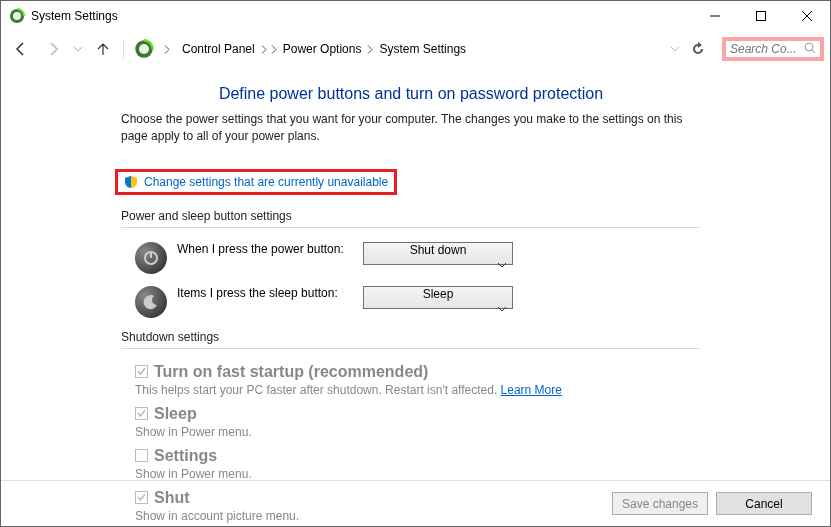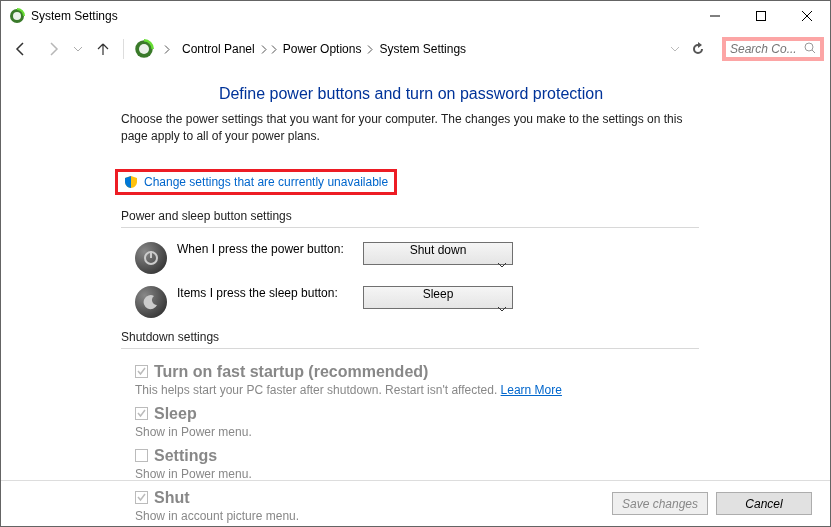--- a/index.html
+++ b/index.html
@@ -49,21 +49,21 @@
     .option { margin-left: 14px; margin-bottom: 8px; color: #888;}
     .option .opt-head { display:flex; align-items:center; gap: 6px;}
     .option .checkbox { width: 13px; height: 13px; border: 1px solid #bbb; display:flex; align-items:center; justify-content:center; background:#fff;}
     .option .checkbox svg { display:block;}
     .option .opt-title { font-weight: bold; font-size: 16px;}
     .option .opt-desc { font-size: 12px; margin-top: 2px;}
     .learn-more { color:#0066cc; text-decoration: underline;}
     
     
     .footer { position: absolute; bottom: 0; left: 0; right: 0; height: 46px; border-top: 1px solid #ddd; display:flex; align-items:center; justify-content:flex-end; padding-right: 18px; gap: 8px;}
-    .btn { width: 96px; height: 23px; border: 1px solid #adadad; background: #e1e1e1; font-size: 12px; display:flex; align-items:center; justify-content:center;font-style:italic;}
+    .btn { width: 96px; height: 23px; border: 1px solid #adadad; background: #e1e1e1; font-size: 12px; display:flex; align-items:center; justify-content:center;}
     .btn.disabled { color: #888; background:#efefef;}
   </style>
 </head>
 <body>
 
 <div class="titlebar">
   <span class="app-icon">
     <svg width="16" height="16" viewBox="0 0 16 16">
         <circle cx="8" cy="8" r="7" fill="#3a7a2a"></circle>
         <circle cx="8" cy="8" r="4" fill="#fff" opacity="0.9"></circle>

